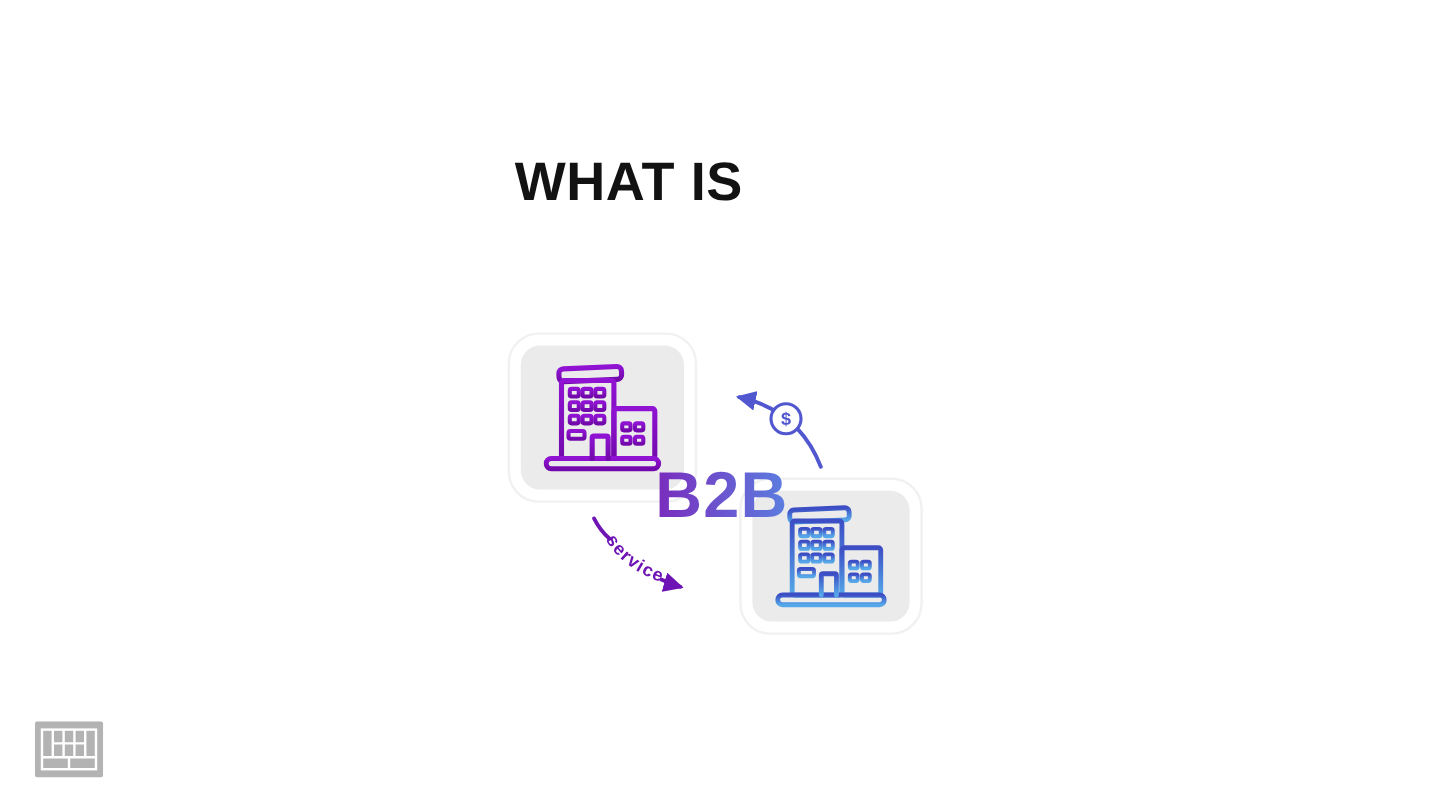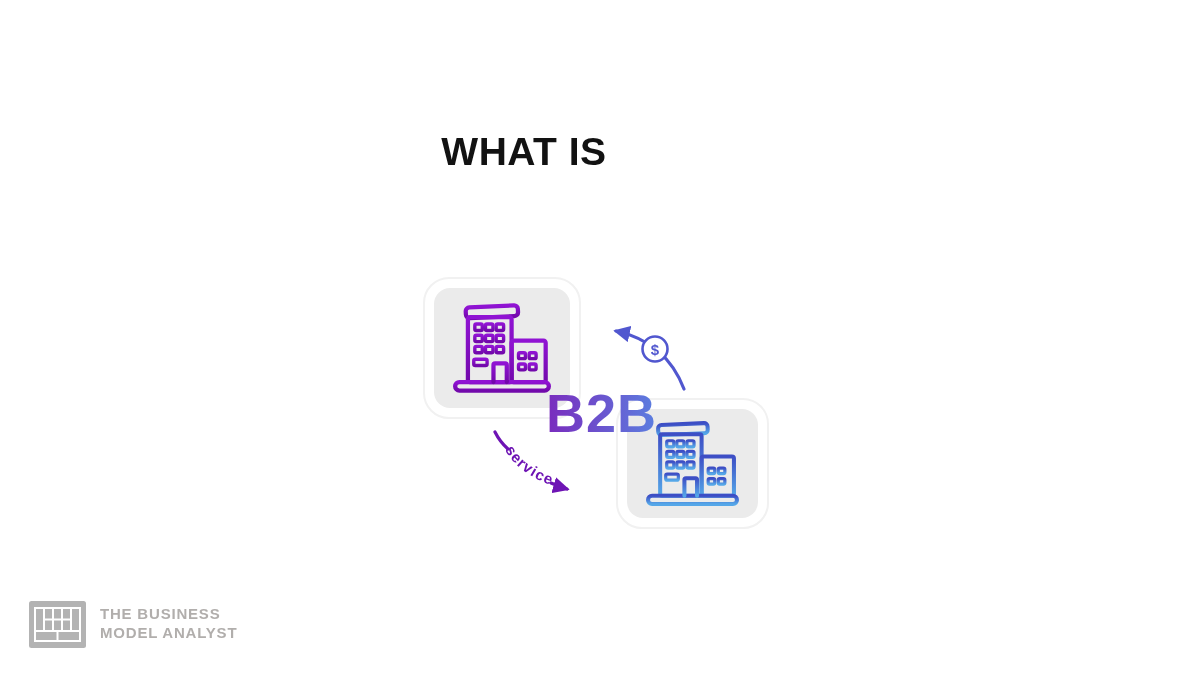--- a/index.html
+++ b/index.html
@@ -1,21 +1,21 @@
 <!DOCTYPE html>
 <html><head>
 <meta charset="utf-8">
 <style>
   html,body{margin:0;padding:0;background:#ffffff;}
   body{width:1200px;height:675px;overflow:hidden;font-family:"Liberation Sans",sans-serif;position:relative;}
   .stage{position:absolute;inset:0;background:#ffffff;}
 
   
   .title{position:absolute;top:124px;left:0;width:1048px;text-align:center;
-         font-size:39px;line-height:56px;font-weight:800;color:#121212;letter-spacing:0.5px;margin:0;}
+         font-size:45px;line-height:56px;font-weight:800;color:#121212;letter-spacing:0.5px;margin:0;}
 
   
   .card{position:absolute;background:#ffffff;border:2px solid #f1f1f1;border-radius:26px;
         padding:9px;box-sizing:border-box;}
   .card-inner{width:100%;height:100%;background:#ebebeb;border-radius:16px;
         display:flex;align-items:center;justify-content:center;}
   .card1{left:423px;top:277px;width:158px;height:142px;}
   .card2{left:616px;top:398px;width:153px;height:131px;}
 
   
@@ -151,16 +151,15 @@
         <line x1="6" y1="30" x2="51" y2="30"></line>
         <line x1="15" y1="7" x2="15" y2="30"></line>
         <line x1="24" y1="7" x2="24" y2="30"></line>
         <line x1="33" y1="7" x2="33" y2="30"></line>
         <line x1="42" y1="7" x2="42" y2="30"></line>
         <line x1="15" y1="18.5" x2="42" y2="18.5"></line>
         <line x1="28.5" y1="30" x2="28.5" y2="40"></line>
       </g>
     </svg>
   </div>
-  <div class="logo-text"><span>THE BUSINESS</span><br><span>MODEL ANALYST</span></div>
 
 
 </div>
 
 </body></html>

